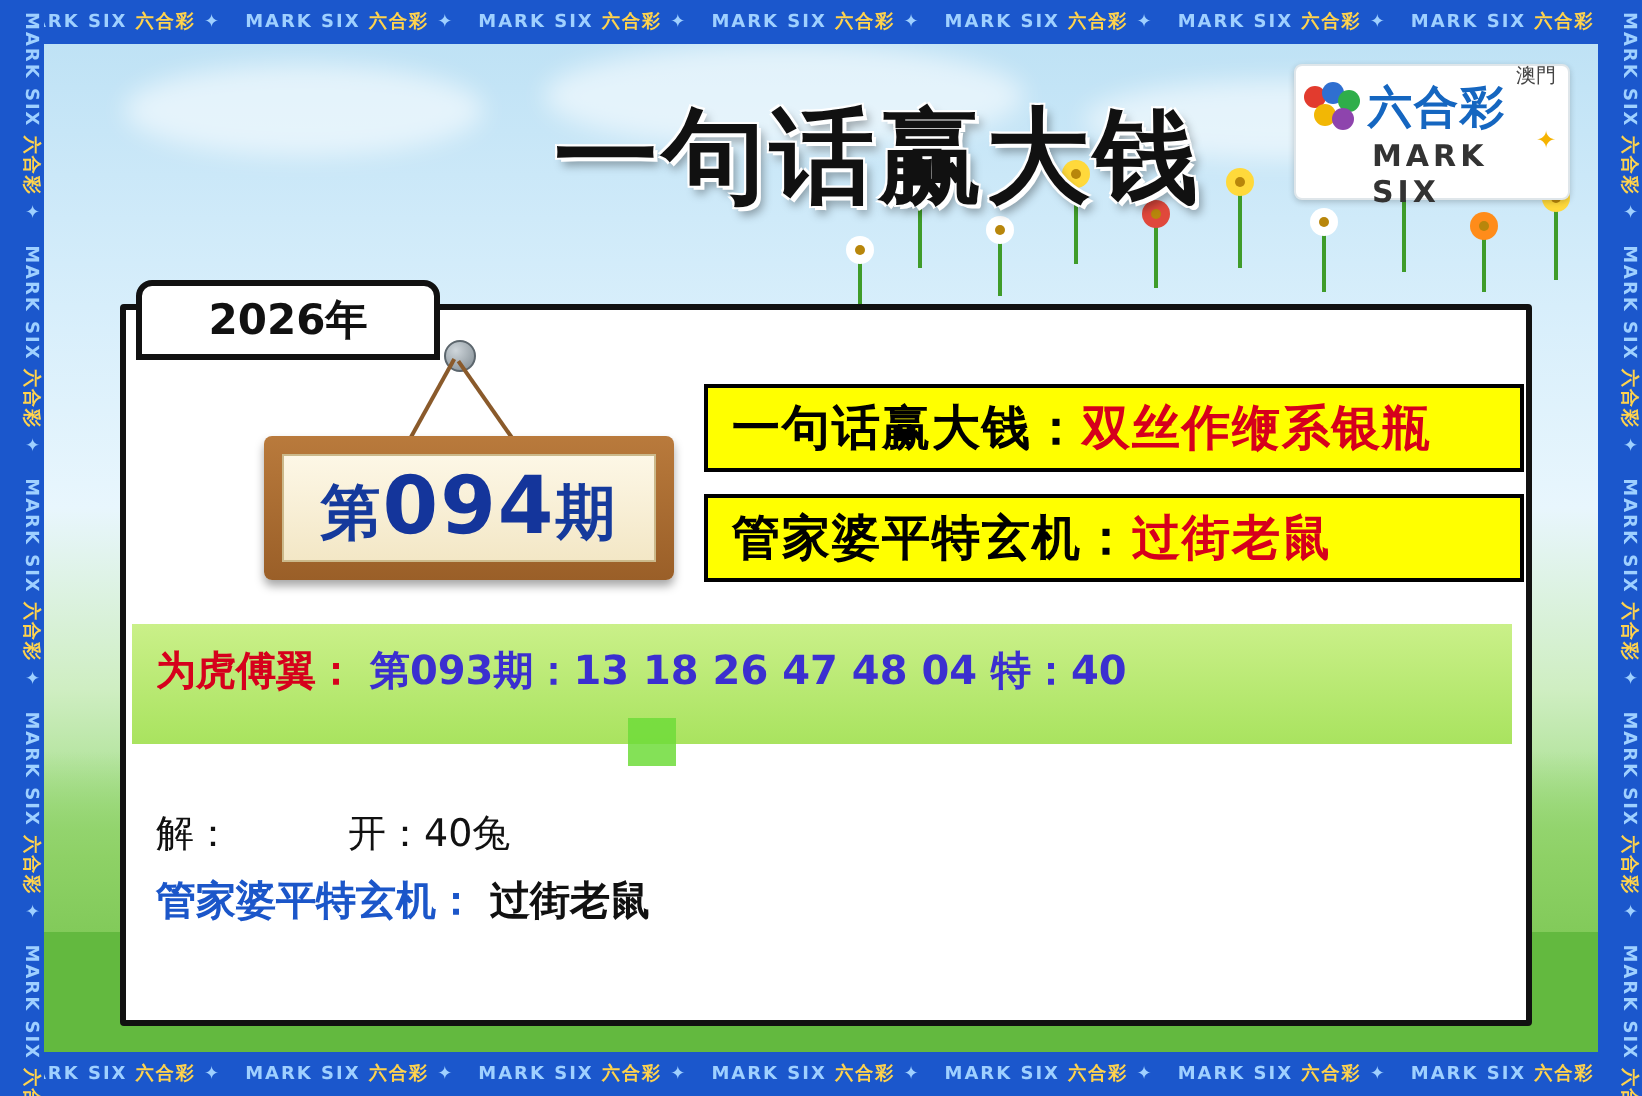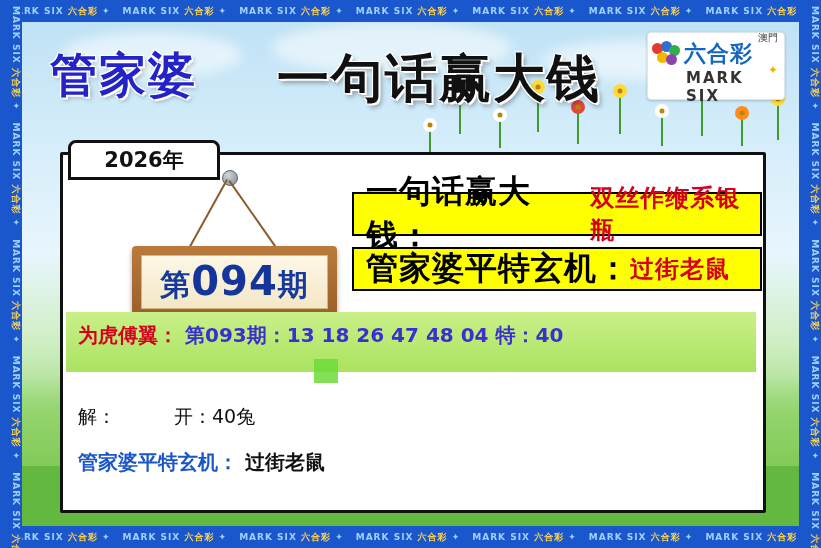--- a/index.html
+++ b/index.html
@@ -70,49 +70,49 @@
   .year-tab{position:absolute;left:46px;top:118px;width:146px;height:34px;background:#fff;
     border:3px solid #111;border-radius:8px 8px 0 0;
     font-size:21px;font-weight:bold;color:#111;text-align:center;line-height:34px;}
 
   
   .peg{position:absolute;left:200px;top:148px;width:14px;height:14px;border-radius:50%;
     background:radial-gradient(circle at 35% 30%,#cfd6db,#7f8a91);border:1px solid #5c666d;}
   .rope{position:absolute;background:#8a5a2b;height:2px;transform-origin:0 0;}
   .sign{position:absolute;left:110px;top:196px;width:205px;height:72px;
     background:linear-gradient(to bottom,#b97a3c,#9a5f28);border-radius:4px;
-    box-shadow:0 3px 5px rgba(0,0,0,.35);margin-top:28px;}
+    box-shadow:0 3px 5px rgba(0,0,0,.35);}
   .sign-inner{position:absolute;left:9px;top:9px;right:9px;bottom:9px;
     background:linear-gradient(to bottom,#fdf7e6,#f3e7c6);border:1px solid #cbb98b;}
   .sign-text{position:absolute;left:0;right:0;top:50%;transform:translateY(-50%);
     text-align:center;font-size:30px;font-weight:bold;color:#153a9c;letter-spacing:1px;}
   .sign-text .num{font-size:40px;color:#14359b;}
 
   
   .yrow{position:absolute;height:44px;background:#ffff00;border:2px solid #000;
     display:flex;align-items:center;padding-left:12px;box-sizing:border-box;}
-  .yrow .lbl{font-size:32px;font-weight:bold;color:#000;letter-spacing:1px;}
+  .yrow .lbl{font-size:24px;font-weight:bold;color:#000;letter-spacing:1px;}
   .yrow .val{font-size:24px;font-weight:bold;color:#d6001c;letter-spacing:1px;}
   .row1{left:330px;top:170px;width:410px;}
   .row2{left:330px;top:225px;width:410px;}
 
   
   .greenbox{position:absolute;left:44px;top:290px;width:690px;height:60px;
     background:linear-gradient(to bottom,#caf089,#a9e35f);}
 
   .line{position:absolute;white-space:nowrap;}
   .l1{left:56px;top:300px;font-size:20px;font-weight:bold;}
   .l1 .k{color:#d6001c;}
   .l1 .v{color:#3b2fd0;}
   .l2{left:56px;top:341px;font-size:20px;font-weight:bold;}
   .l2 .k{color:#1b56c9;}
   .l2 .v{color:#d6001c;font-size:26px;}
   .l3{left:56px;top:382px;font-size:19px;color:#111;}
   .l3 .sp{display:inline-block;width:58px;}
-  .l4{left:56px;top:415px;font-size:20px;font-weight:bold;margin-top:12px;}
+  .l4{left:56px;top:415px;font-size:20px;font-weight:bold;}
   .l4 .k{color:#1b56c9;}
   .l4 .v{color:#111;}
   .l5{left:56px;top:455px;font-size:19px;color:#111;}
 
   .hl{position:absolute;left:292px;top:337px;width:24px;height:24px;background:#6fdc3a;opacity:.85;}
 </style>
 </head>
 <body>
 
 <div id="page">
@@ -173,21 +173,20 @@
       </div>
     <div class="flower" style="left:400px;top:96px;height:34px;width:16px;">
       <div class="fl-stem" style="height:28px;"></div>
         <div class="fl-head" style="background:#ffffff;"></div>
       </div>
     <div class="flower" style="left:748px;top:70px;height:48px;width:16px;">
       <div class="fl-stem" style="height:42px;"></div>
         <div class="fl-head" style="background:#ffd93b;"></div>
       </div>
 
-    <div class="hdr-title">管家婆</div>
     <div class="hdr-title2">一句话赢大钱</div>
 
     <div class="logo">
       <div class="logo-tag">澳門</div>
       <div class="logo-balls">
         <span class="lb" style="left:0;top:2px;background:#e23b2e;"></span>
         <span class="lb" style="left:9px;top:0;background:#2f6fd0;"></span>
         <span class="lb" style="left:17px;top:4px;background:#2fae4a;"></span>
         <span class="lb" style="left:5px;top:11px;background:#f2b705;"></span>
         <span class="lb" style="left:14px;top:13px;background:#8e44ad;"></span>

